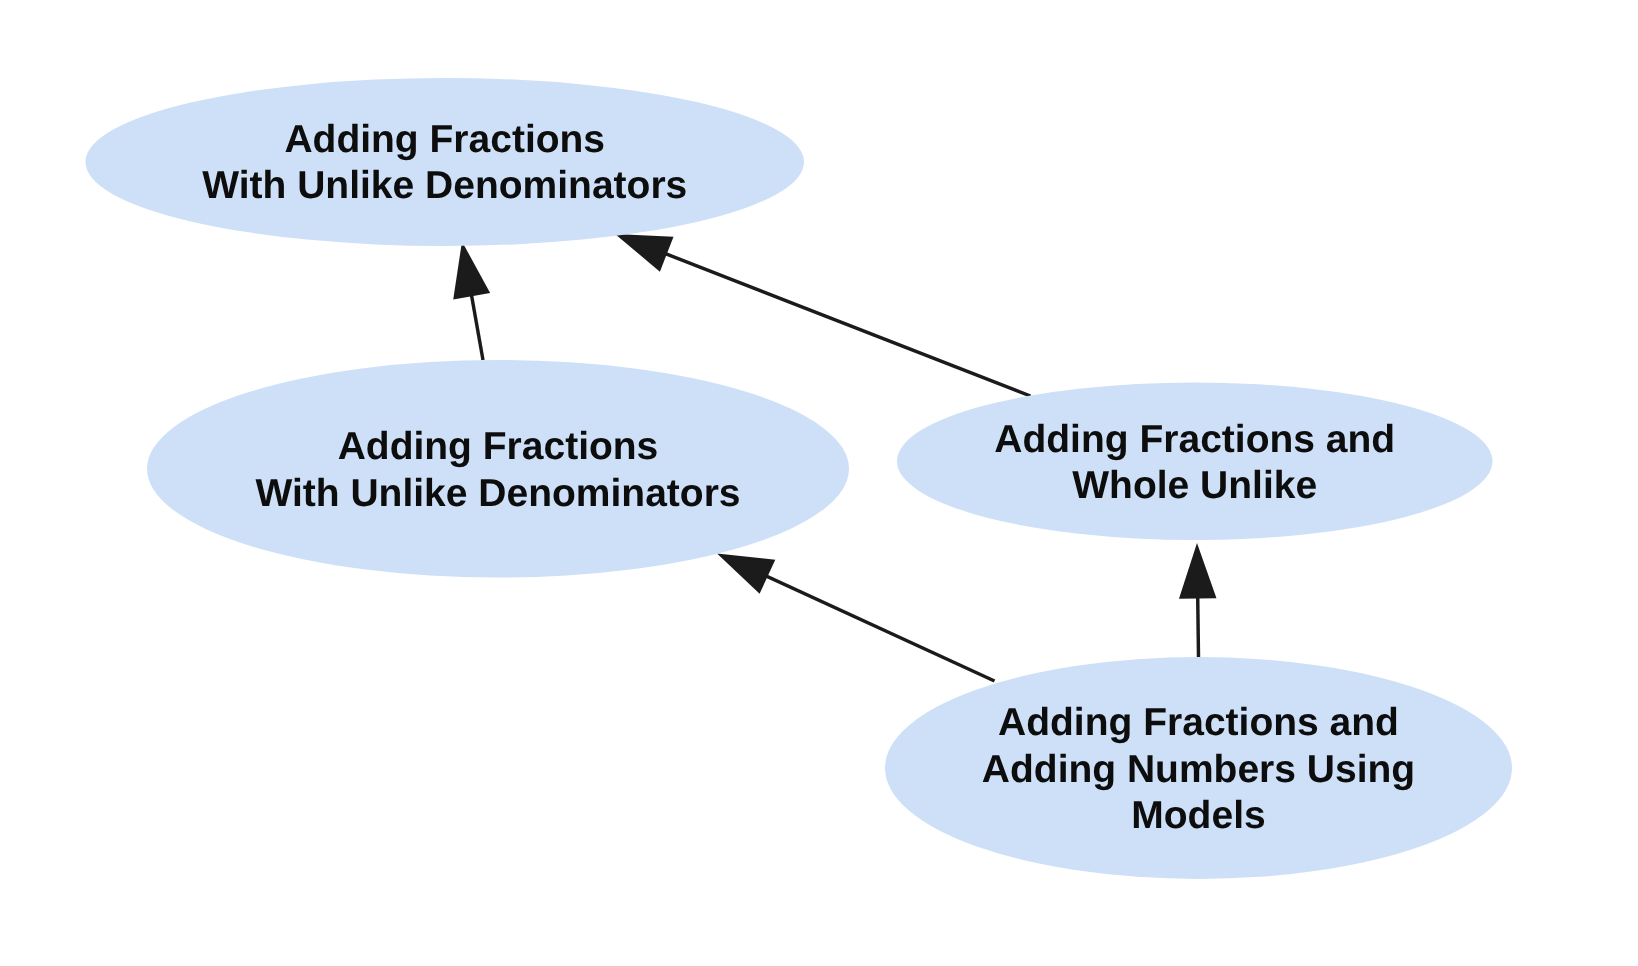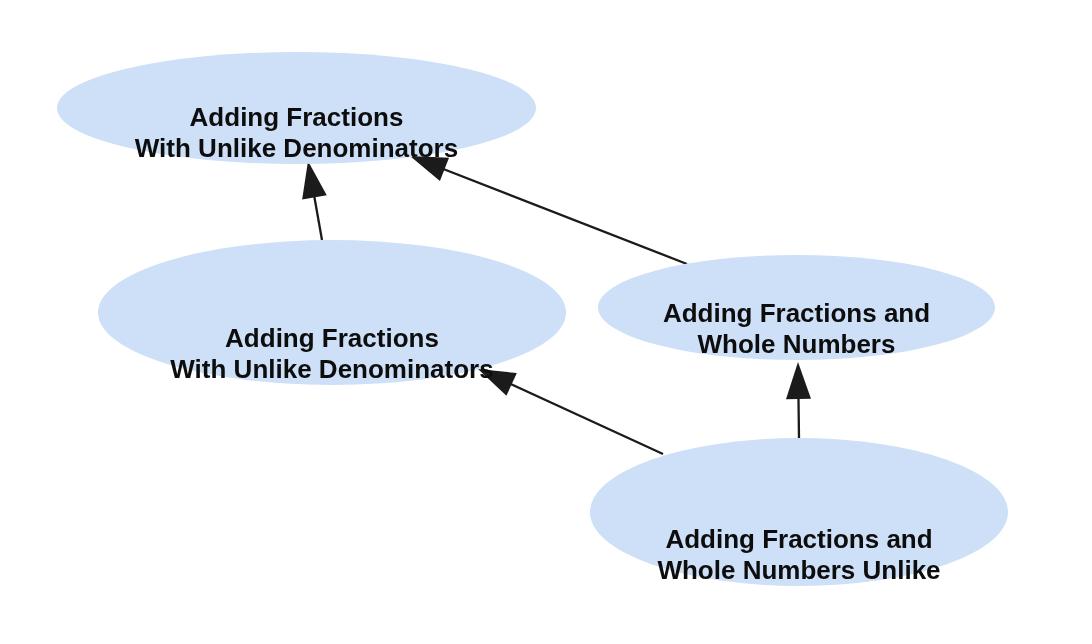--- a/index.html
+++ b/index.html
@@ -8,21 +8,21 @@
     width: 1092px;
     height: 644px;
     background: #ffffff;
     overflow: hidden;
     font-family: "Liberation Sans", sans-serif;
   }
   .node {
     position: absolute;
     border-radius: 50%;
     display: flex;
-    align-items: flex-end;
+    align-items: center;
     justify-content: center;
     text-align: center;
     box-sizing: border-box;
   }
   .node-label {
     font-weight: 700;
     font-size: 26px;
     line-height: 31px;
     letter-spacing: 0px;
   }
@@ -66,23 +66,24 @@
       </div>
       <div class="node" style="left: 98px; top: 240px; width: 468px; height: 145px; background: rgb(205, 224, 247);">
         <div class="node-label" style="color: rgb(13, 13, 13);">
           <span>Adding Fractions</span>
           <span>With Unlike Denominators</span>
         </div>
       </div>
       <div class="node" style="left: 598px; top: 255px; width: 397px; height: 105px; background: rgb(205, 224, 247);">
         <div class="node-label" style="color: rgb(13, 13, 13);">
           <span>Adding Fractions and</span>
-          <span>Whole Numbers</span>
+          <span>Whole Unlike</span>
         </div>
       </div>
       <div class="node" style="left: 590px; top: 438px; width: 418px; height: 148px; background: rgb(205, 224, 247);">
         <div class="node-label" style="color: rgb(13, 13, 13);">
           <span>Adding Fractions and</span>
-          <span>Whole Numbers Unlike</span>
+          <span>Adding Numbers Using</span>
+          <span>Models</span>
         </div>
       </div>
     </div>
 </div>
 
 </body></html>

